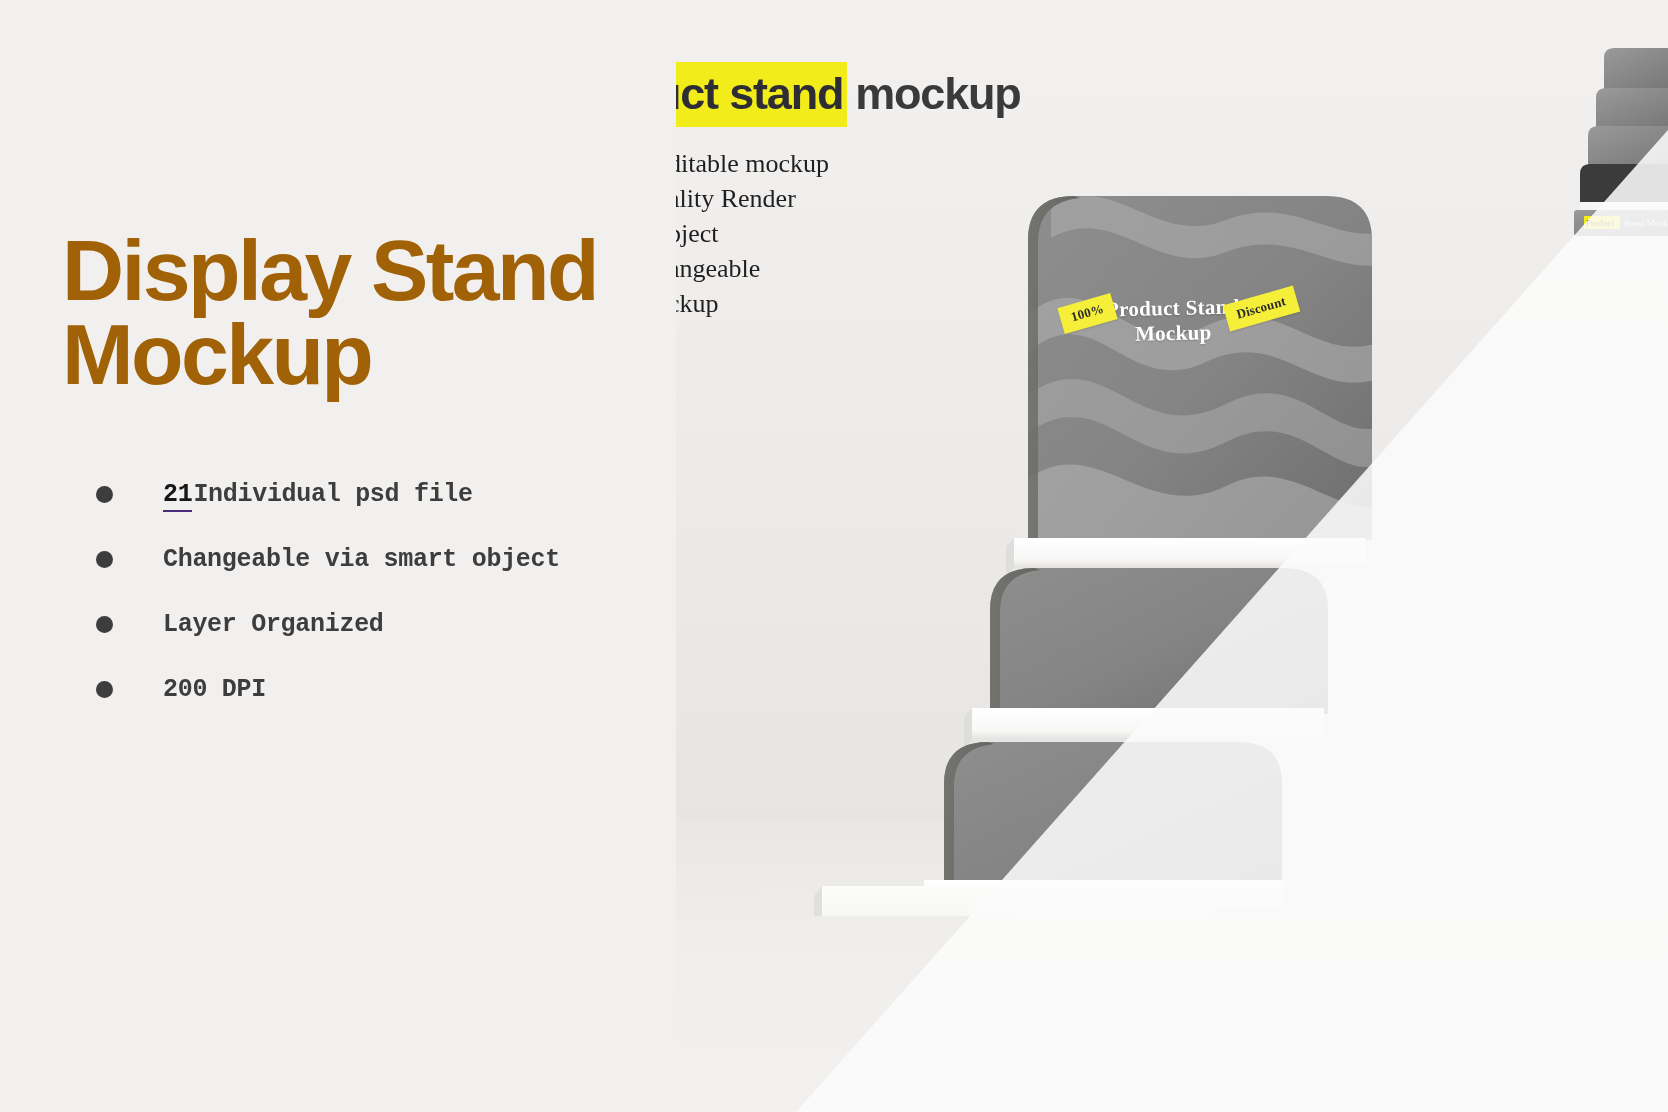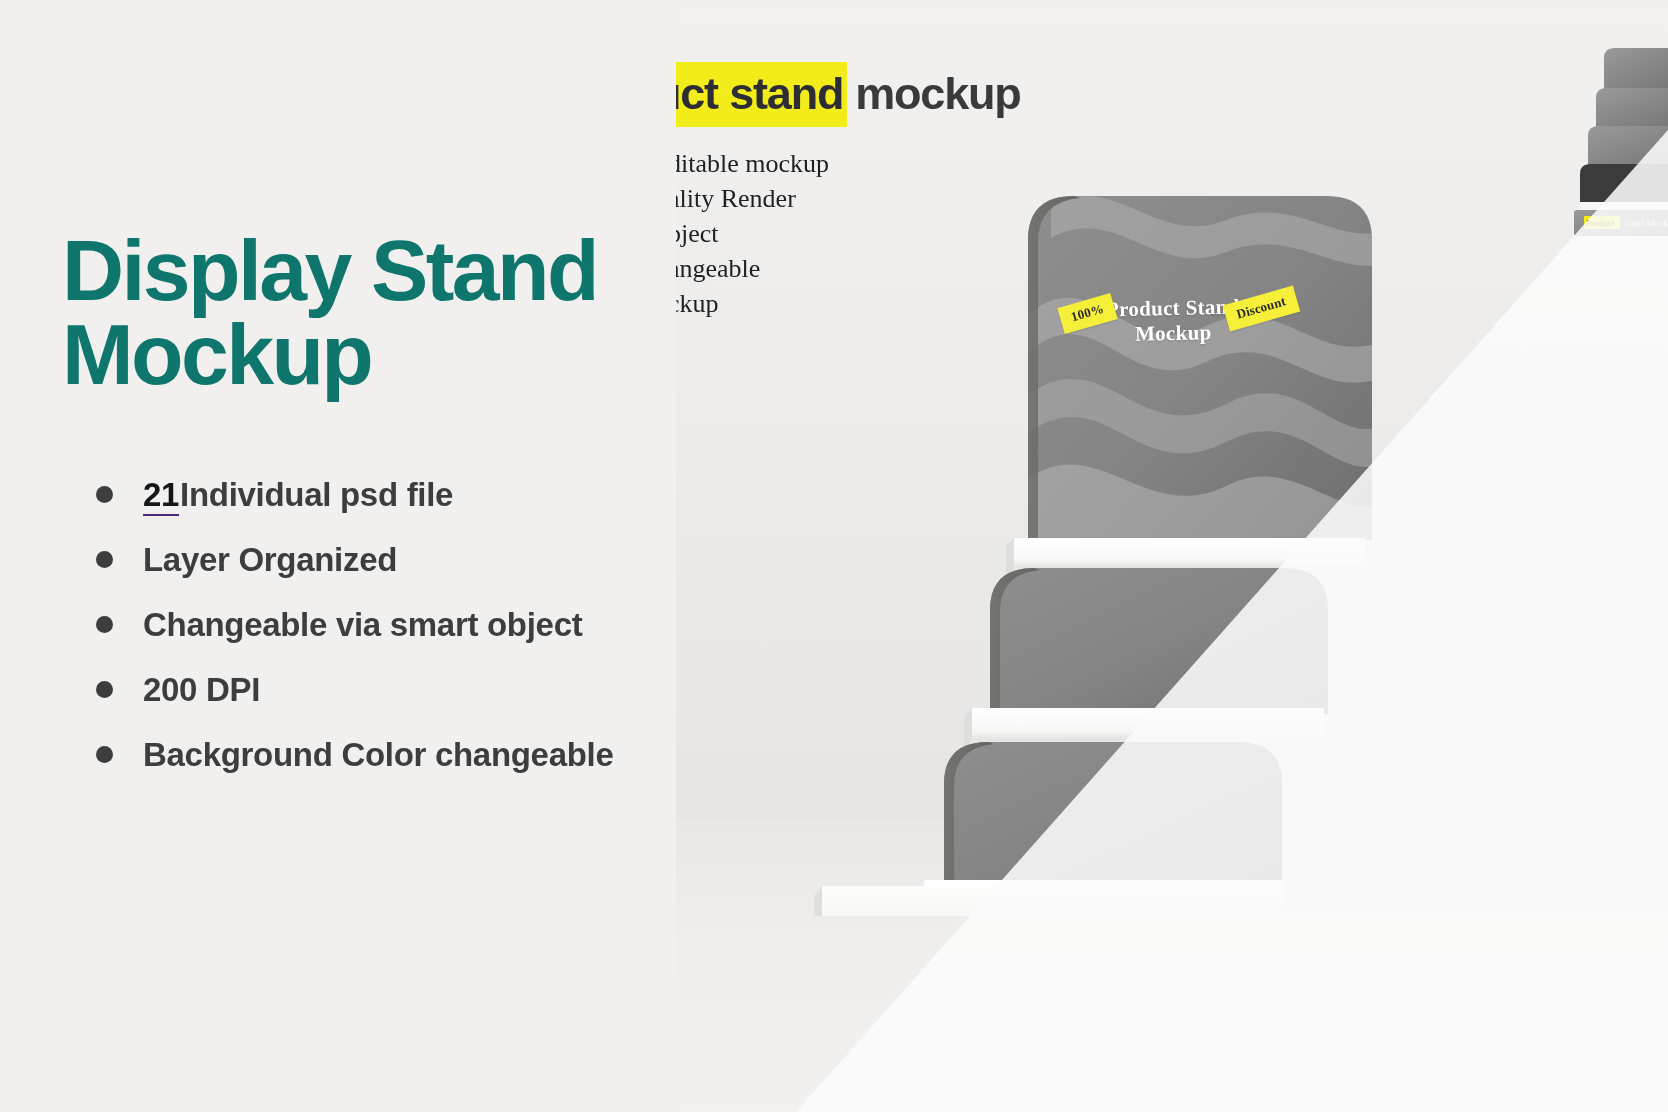--- a/index.html
+++ b/index.html
@@ -37,21 +37,21 @@
     top: 228px;
     width: 600px;
   }
   .main-title {
     margin: 0;
     font-family: "Liberation Sans", sans-serif;
     font-weight: 700;
     font-size: 86px;
     line-height: 0.98;
     letter-spacing: -2.6px;
-    color: #0f766e;
+    color: #a16207;
     white-space: pre-line;
   }
 
   .feature-list {
     position: absolute;
     left: 96px;
     top: 462px;
     width: 580px;
     list-style: none;
     margin: 0;
@@ -65,26 +65,27 @@
   }
   .bullet-dot {
     flex: 0 0 auto;
     width: 17px;
     height: 17px;
     border-radius: 50%;
     background: #3d3d3d;
     margin-right: 30px;
   }
   .feature-text {
-    font-family: Liberation Sans, sans-serif;
-    font-weight: 700;
-    font-size: 33px;
+    font-family: Liberation Mono, monospace;
+    font-weight: 700;
+    font-size: 25px;
     letter-spacing: -0.3px;
     color: #3d3d3d;
     white-space: nowrap;
+    margin-left: 20px;
   }
   .feature-text .lead {
     color: #161616;
     font-weight: 700;
     border-bottom: 2px solid #4a2b7a;
     padding-bottom: 1px;
     margin-right: 1px;
   }
 
   
@@ -344,31 +345,27 @@
 Mockup</h1>
     </div>
 
     <ul class="feature-list">
       <li class="feature-item">
         <span class="bullet-dot"></span>
         <span class="feature-text"><span class="lead">21</span><span>Individual psd file</span></span>
       </li>
       <li class="feature-item">
         <span class="bullet-dot"></span>
-        <span class="feature-text">Layer Organized</span>
+        <span class="feature-text">Changeable via smart object</span>
       </li>
       <li class="feature-item">
         <span class="bullet-dot"></span>
-        <span class="feature-text">Changeable via smart object</span>
+        <span class="feature-text">Layer Organized</span>
       </li>
       <li class="feature-item">
         <span class="bullet-dot"></span>
         <span class="feature-text">200 DPI</span>
       </li>
-      <li class="feature-item">
-        <span class="bullet-dot"></span>
-        <span class="feature-text">Background  Color changeable</span>
-      </li>
     </ul>
 
   </div>
 
 </div>
 
 </body></html>

